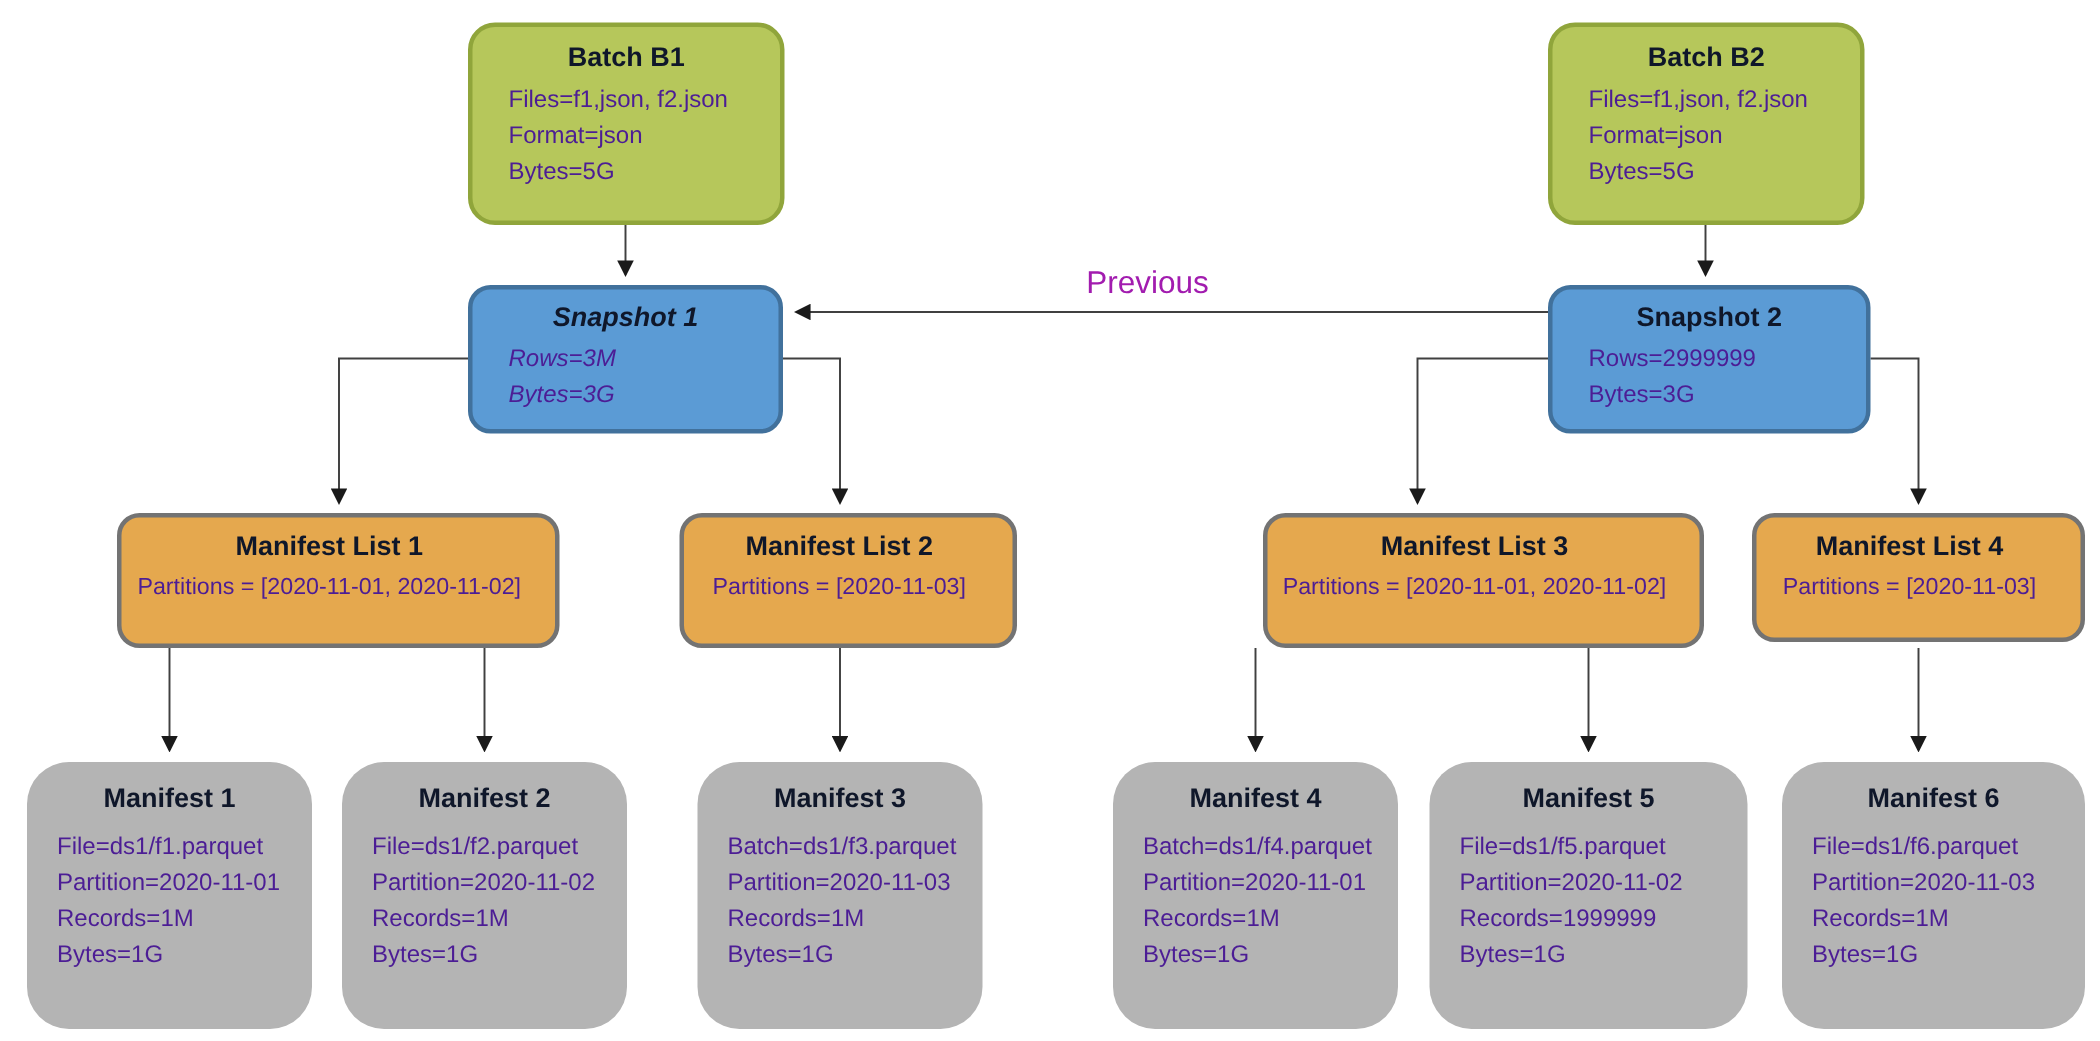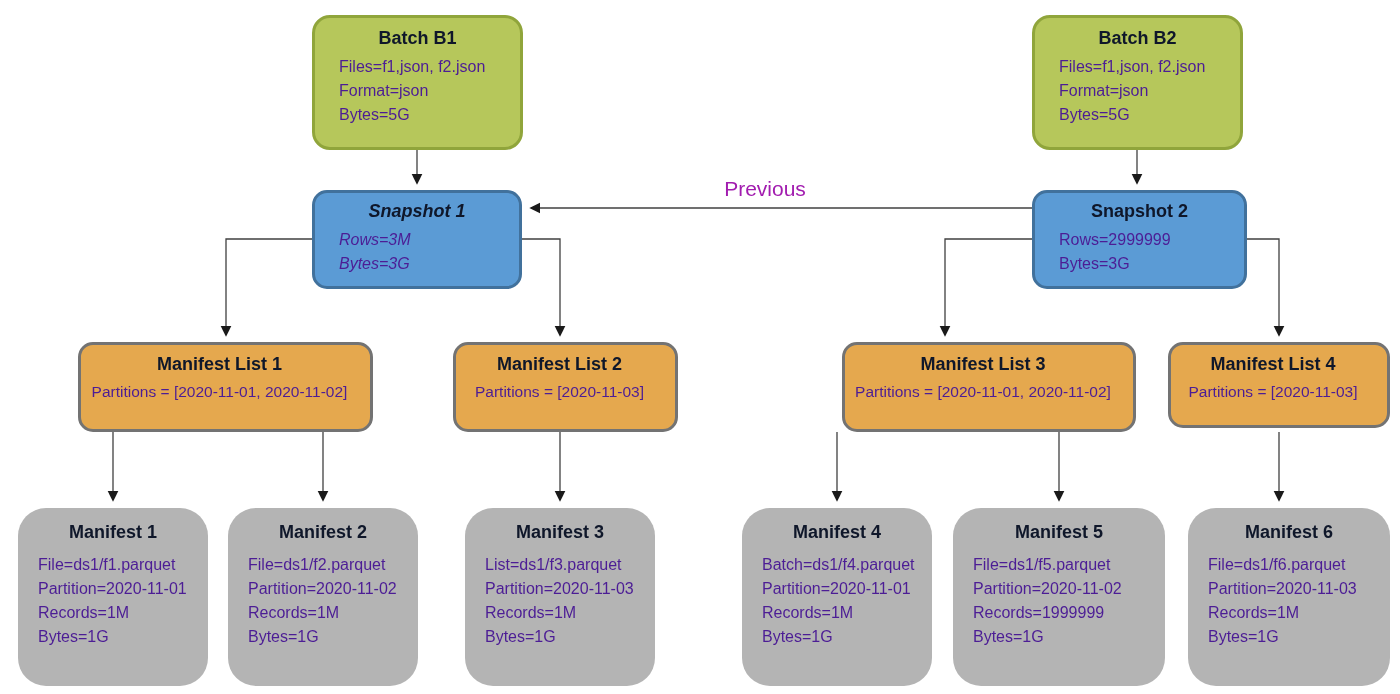--- a/index.html
+++ b/index.html
@@ -135,21 +135,21 @@
       <div>File=ds1/f2.parquet</div>
       <div>Partition=2020-11-02</div>
       <div>Records=1M</div>
       <div>Bytes=1G</div>
     </div>
   </div>
 
   <div class="node manifest" style="left:465px;top:508px;width:190px;height:178px;">
     <div class="title">Manifest 3</div>
     <div class="body">
-      <div>List=ds1/f3.parquet</div>
+      <div>Batch=ds1/f3.parquet</div>
       <div>Partition=2020-11-03</div>
       <div>Records=1M</div>
       <div>Bytes=1G</div>
     </div>
   </div>
 
   <div class="node manifest" style="left:742px;top:508px;width:190px;height:178px;">
     <div class="title">Manifest 4</div>
     <div class="body">
       <div>Batch=ds1/f4.parquet</div>

